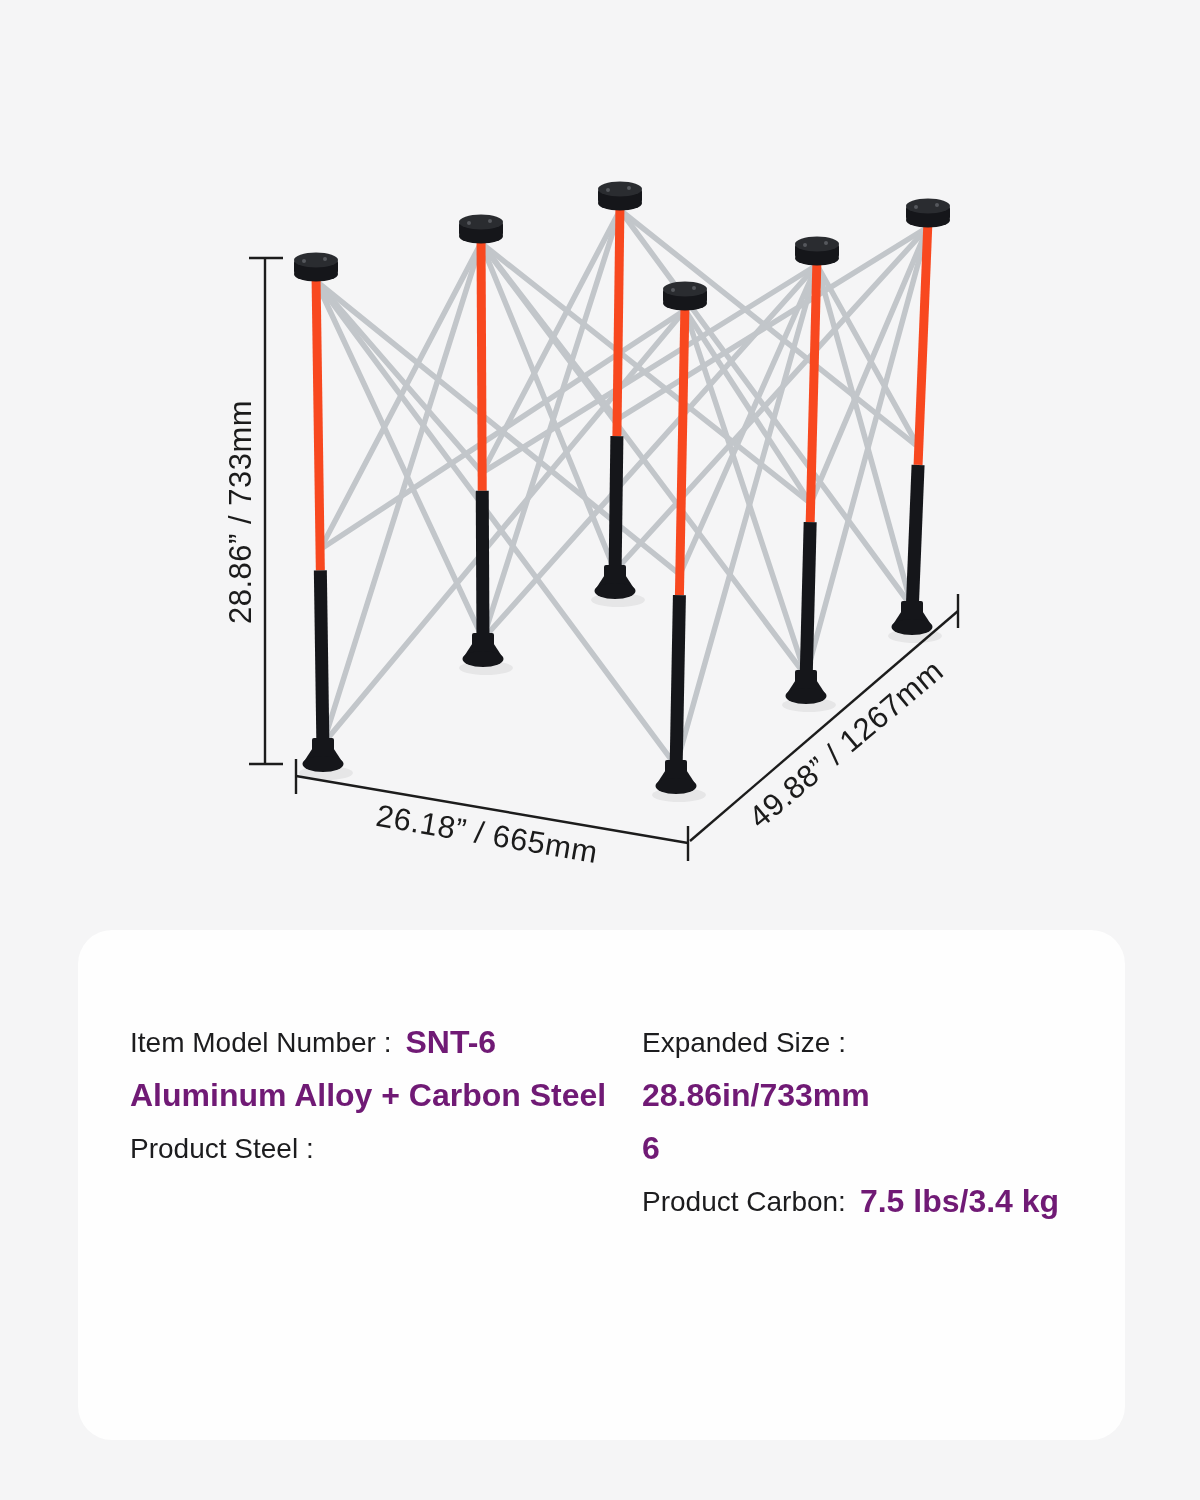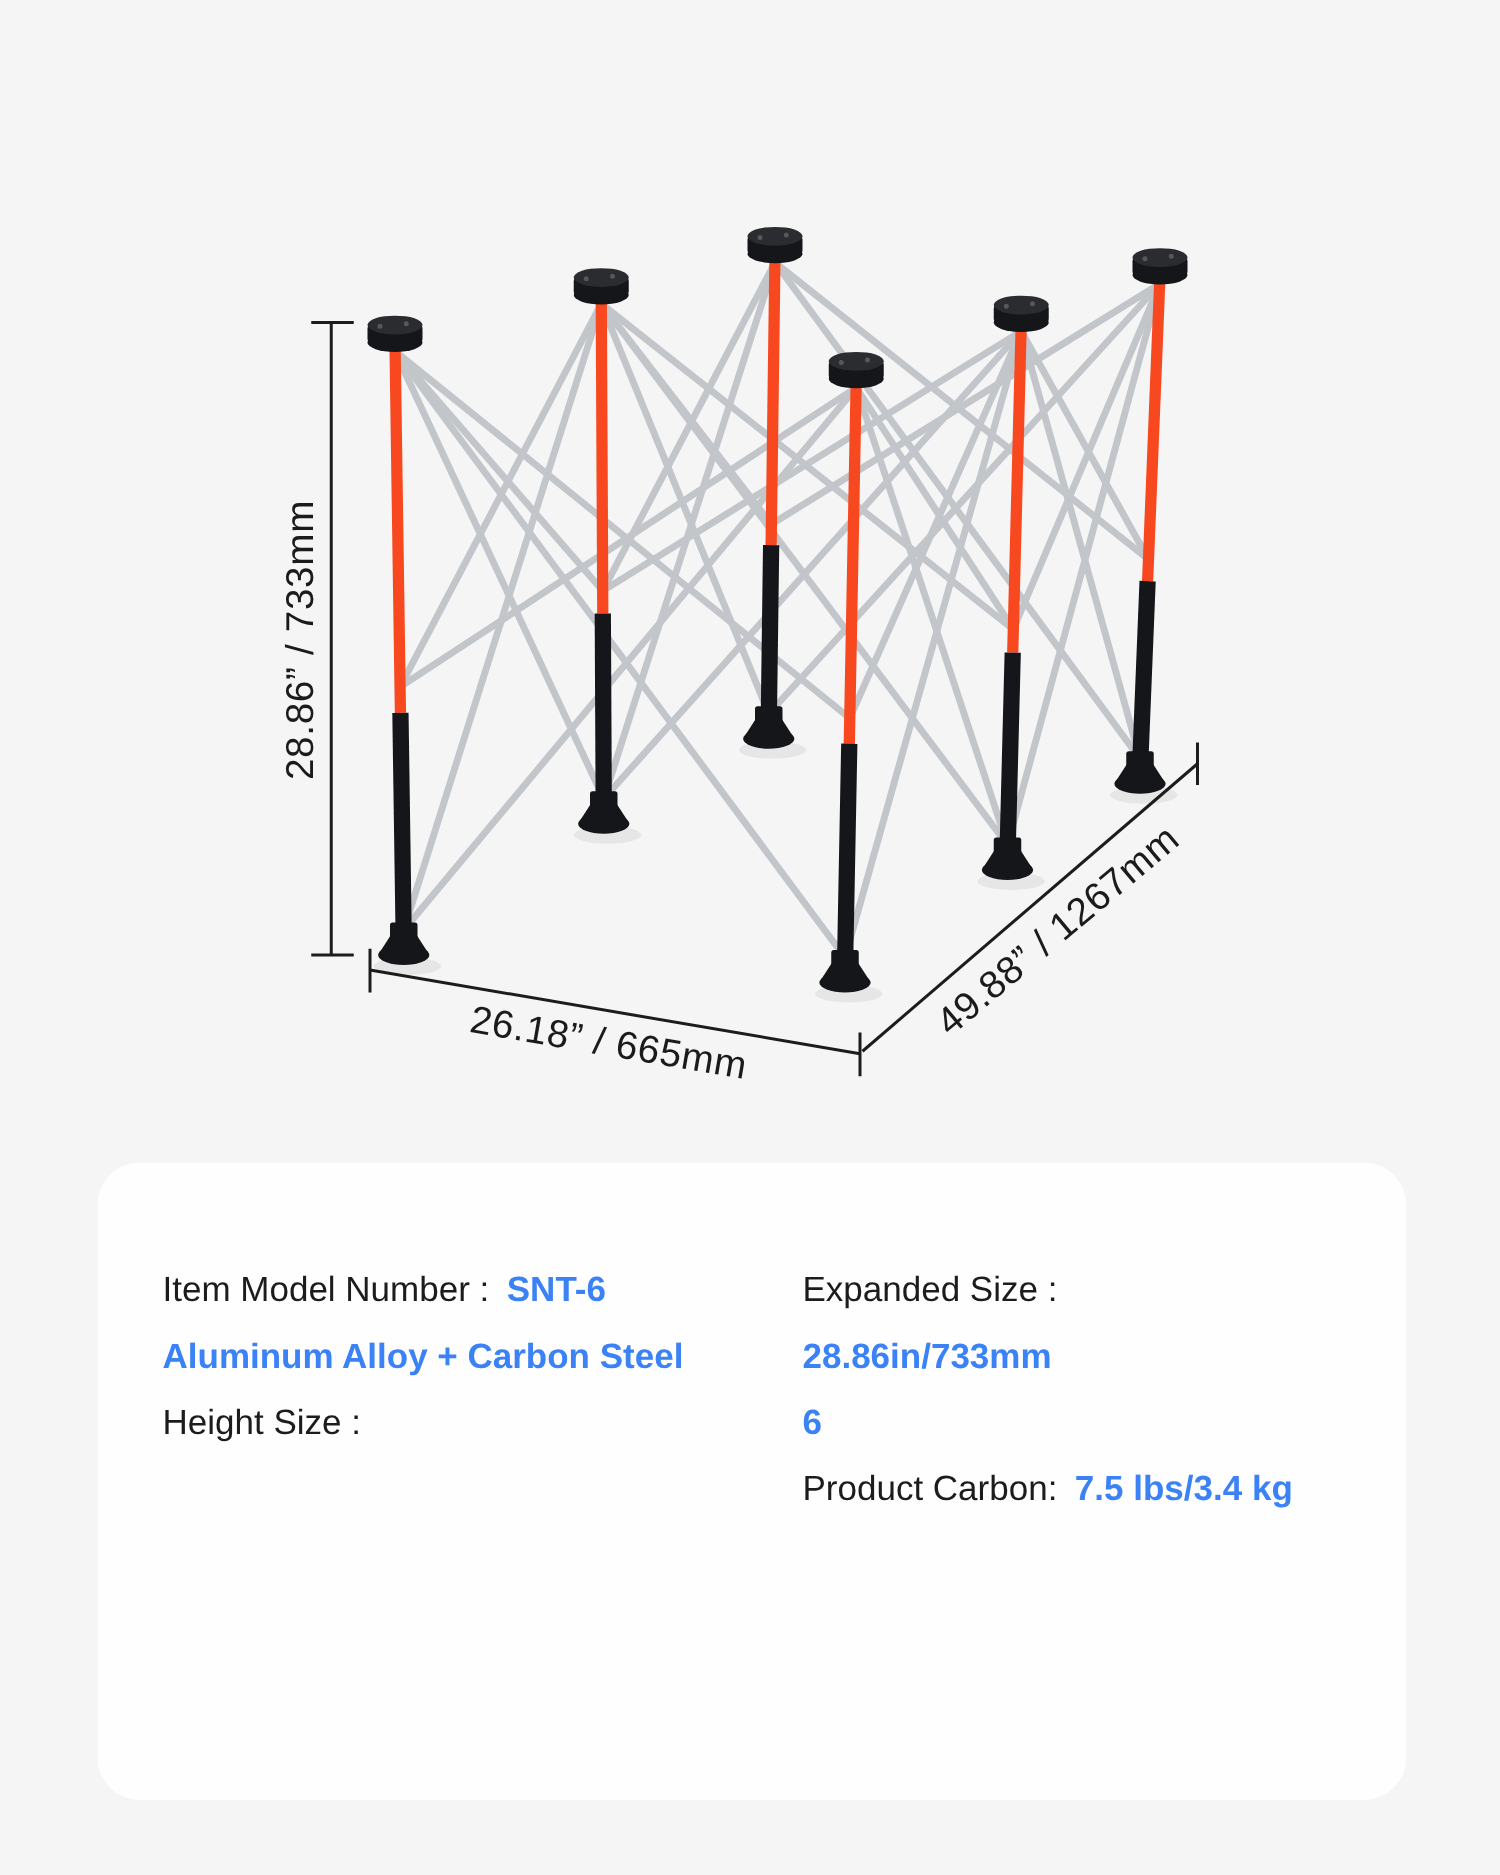--- a/index.html
+++ b/index.html
@@ -24,32 +24,32 @@
     position:absolute;left:78px;top:930px;
     width:1047px;height:510px;
     background:#fefefe;
     border-radius:34px;
   }
   .spec-col{position:absolute;top:86px;}
   .spec-col.left{left:52px;width:500px;}
   .spec-col.right{left:564px;width:470px;}
   .spec-line{
     height:53px;
-    display:flex;gap:14px;
+    display:flex;align-items:center;gap:14px;
     white-space:nowrap;
   }
   .spec-line.multi{
     height:auto;display:block;
     padding-top:9px;line-height:36px;
   }
   .lbl{
     font-size:28px;color:#1c1c1e;font-weight:400;
   }
   .val{
-    font-size:28px;color:#3b82f6;font-weight:700;
+    font-size:32px;color:#701a75;font-weight:700;
   }
 </style>
 </head>
 <body>
 
 <div class="stage">
   <svg id="diagram-svg" width="1200" height="930" viewBox="0 0 1200 930">
 
     <g id="product-layer">
         <g fill="#000" fill-opacity="0.06">
@@ -185,21 +185,21 @@
 
   <div class="spec-col left">
     <div class="spec-line">
       <span class="lbl">Item Model Number :</span>
       <span class="val">SNT-6</span>
     </div>
     <div class="spec-line">
       <span class="val">Aluminum Alloy + Carbon Steel</span>
     </div>
     <div class="spec-line">
-      <span class="lbl">Height Size :</span>
+      <span class="lbl">Product Steel :</span>
     </div>
   </div>
 
   <div class="spec-col right">
     <div class="spec-line">
       <span class="lbl">Expanded Size :</span>
     </div>
     <div class="spec-line">
       <span class="val">28.86in/733mm</span>
     </div>

